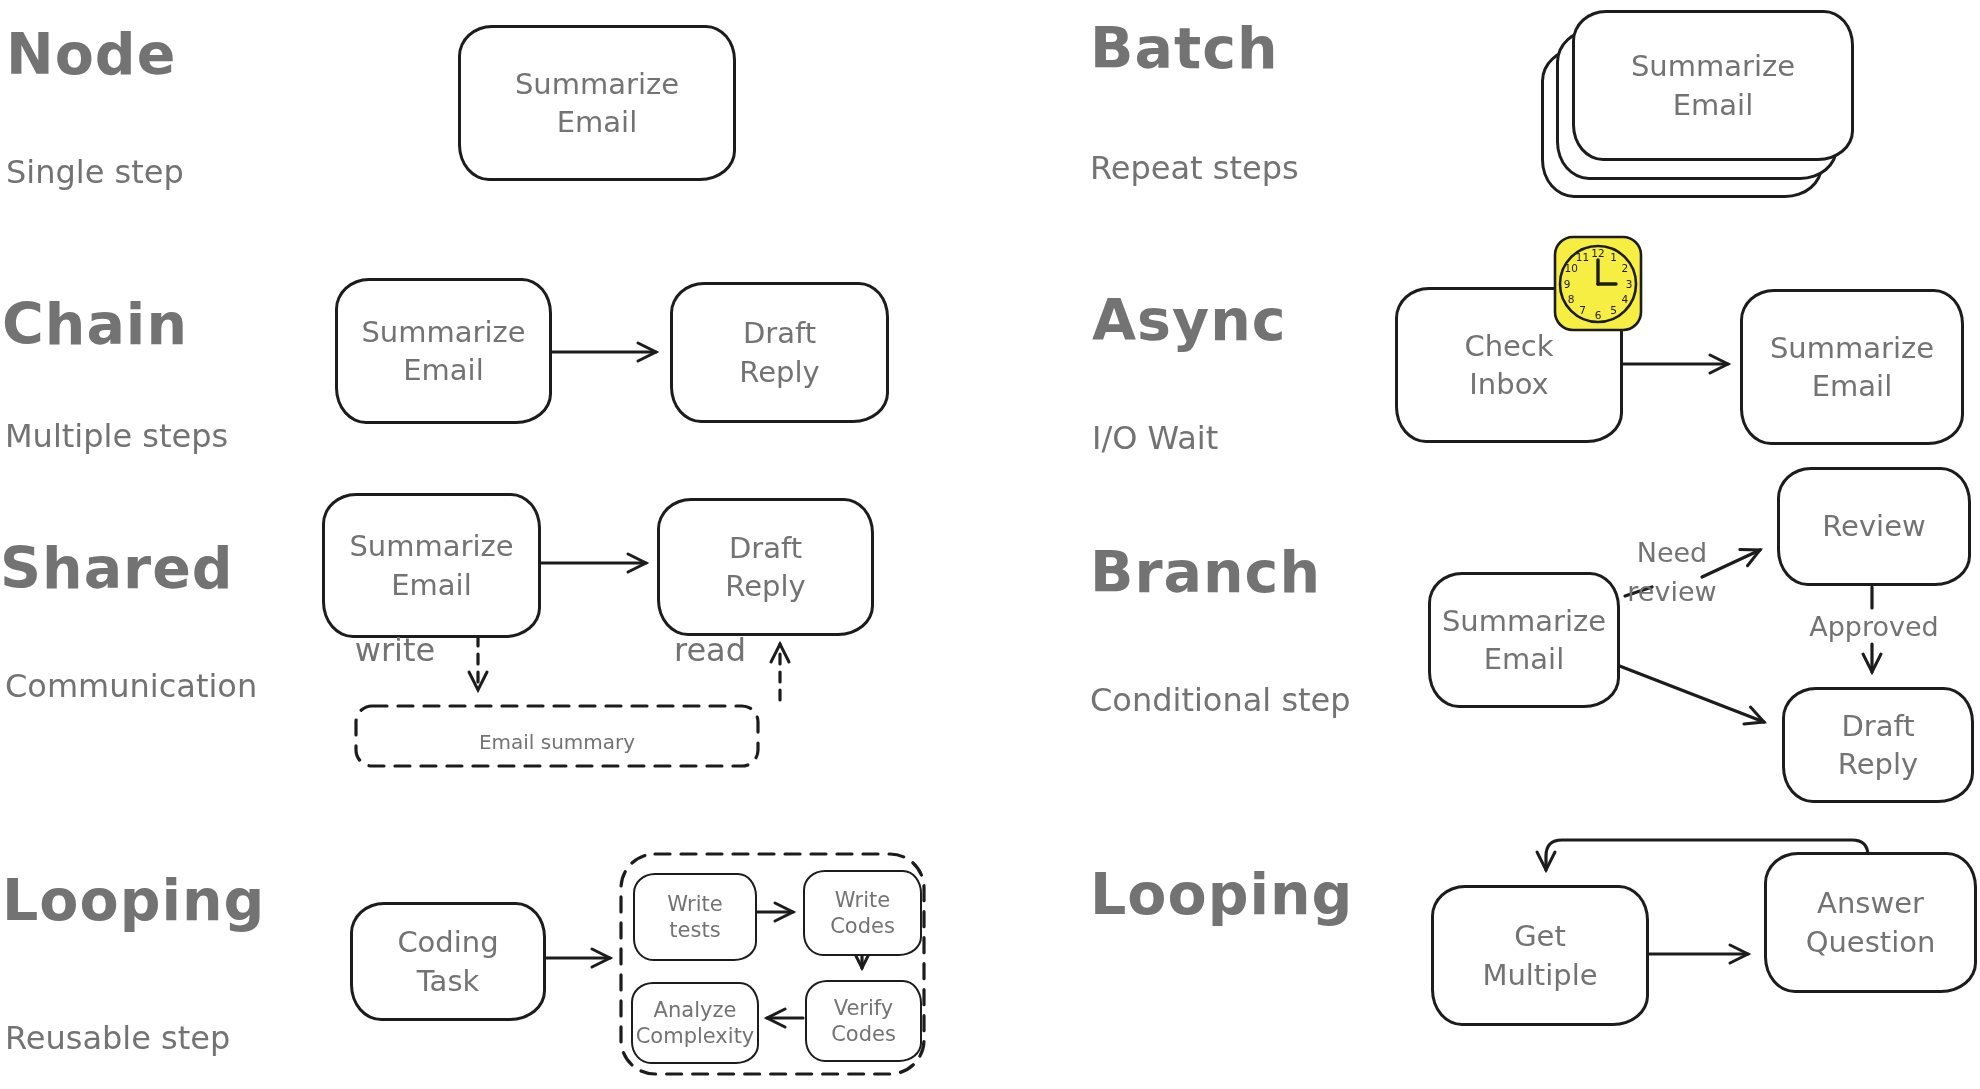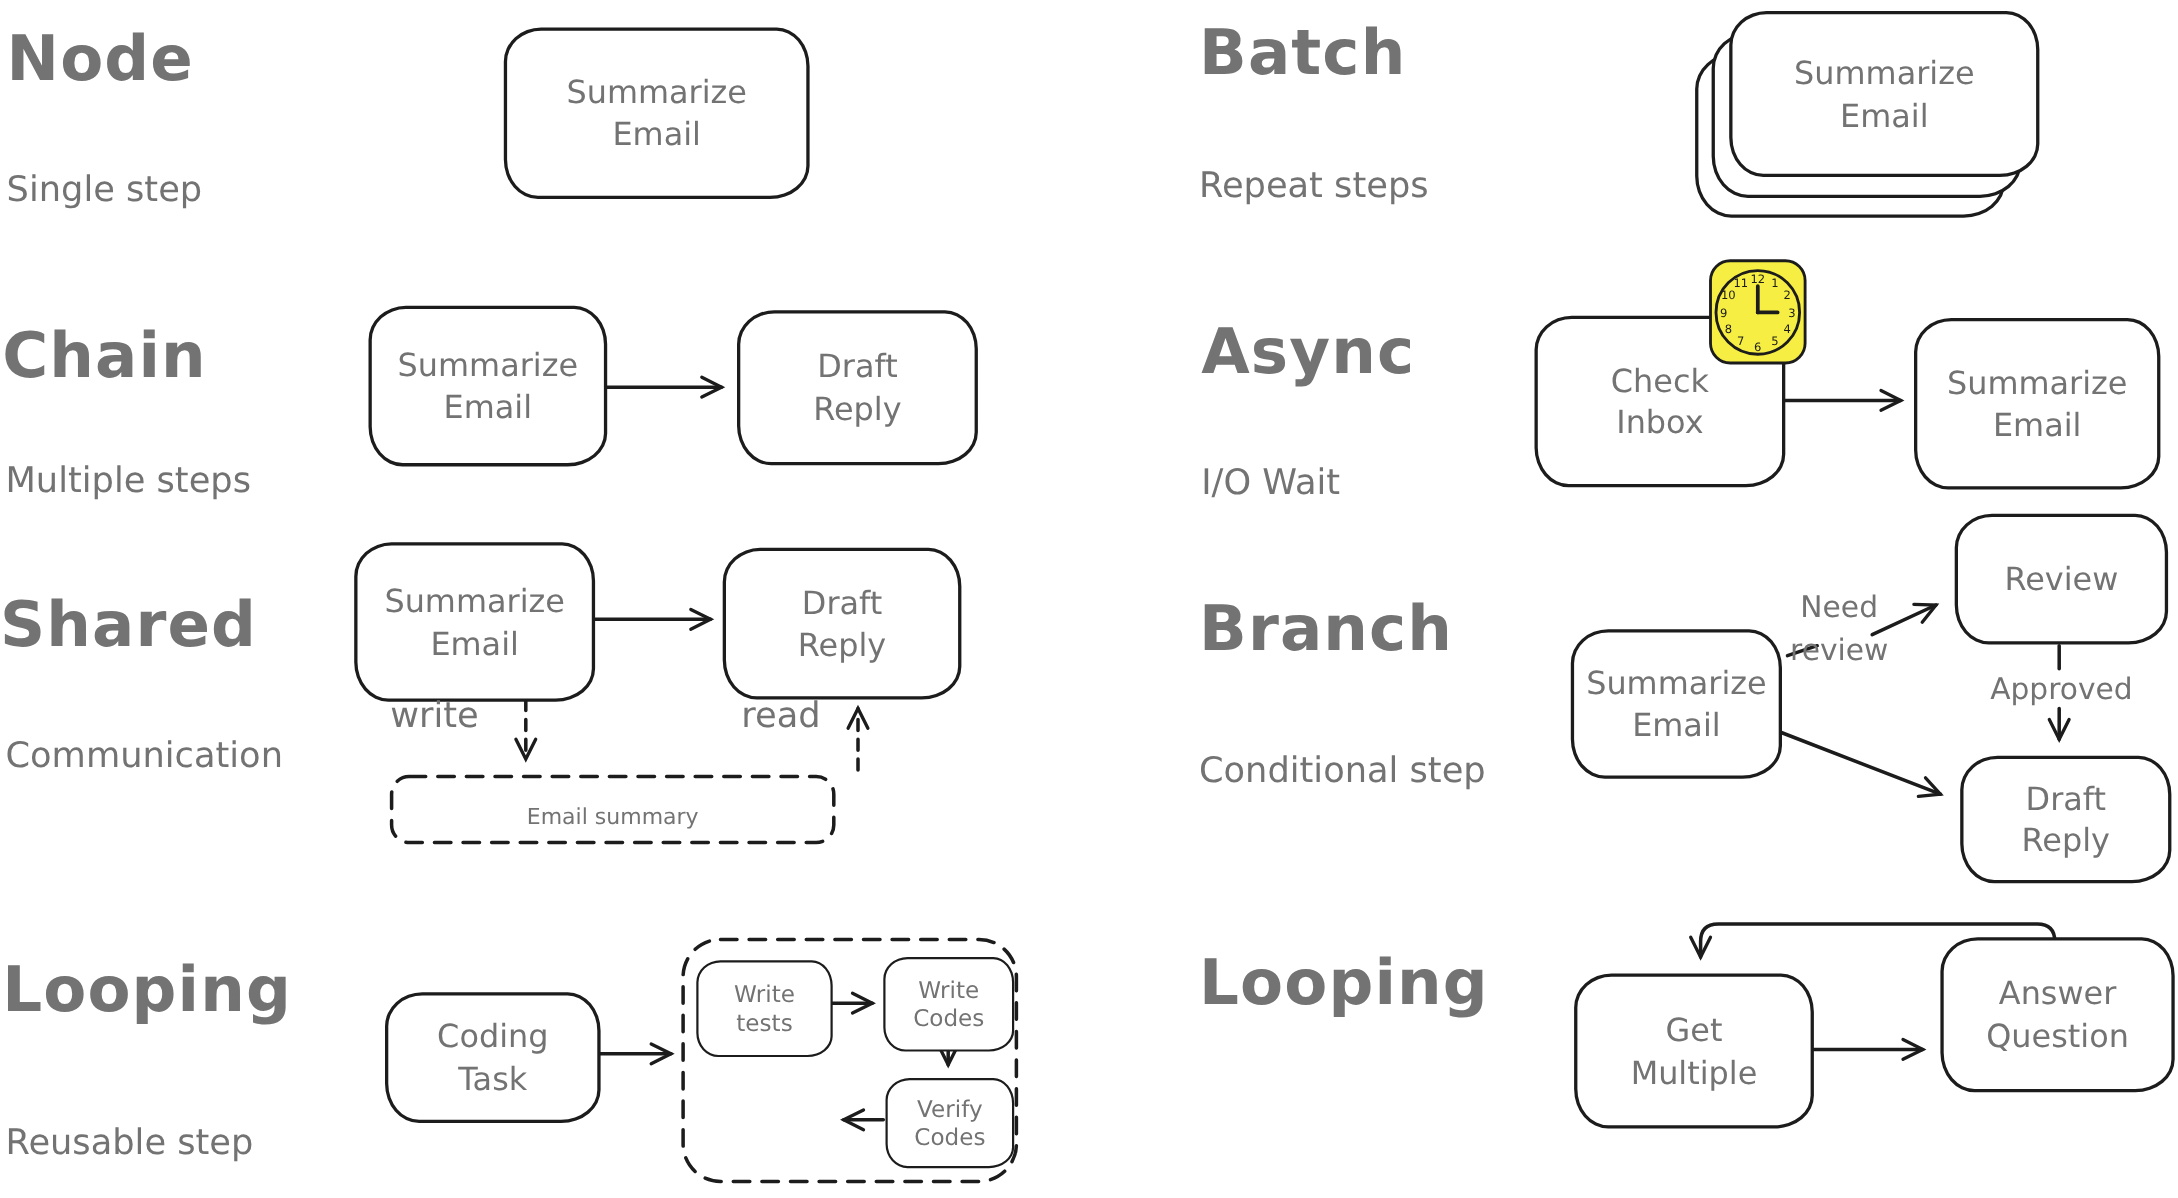--- a/index.html
+++ b/index.html
@@ -80,20 +80,22 @@
   <div class="label" style="left:356px;top:712px;width:402px;height:60px;font-size:20px;">Email summary</div>
 
   <div class="abs title" style="left:2px;top:872px;">Looping</div>
   <div class="abs subtitle" style="left:5px;top:994px;">Reusable step</div>
   <div class="box" style="left:350px;top:902px;width:190px;height:113px;">Coding
 Task</div>
   <div class="box small" style="left:633px;top:873px;width:120px;height:84px;">Write
 tests</div>
   <div class="box small" style="left:803px;top:870px;width:115px;height:82px;">Write
 Codes</div>
+  <div class="box small" style="left:631px;top:982px;width:124px;height:78px;">Analyze
+Complexity</div>
   <div class="box small" style="left:805px;top:980px;width:113px;height:78px;">Verify
 Codes</div>
 
   <div class="abs title" style="left:1090px;top:20px;">Batch</div>
   <div class="abs subtitle" style="left:1090px;top:124px;">Repeat steps</div>
   <div class="stackcard" style="left:1541px;top:48px;width:276px;height:144px;"></div>
   <div class="stackcard" style="left:1556px;top:29px;width:276px;height:145px;"></div>
   <div class="box" style="left:1572px;top:10px;width:276px;height:145px;">Summarize
 Email</div>
 

